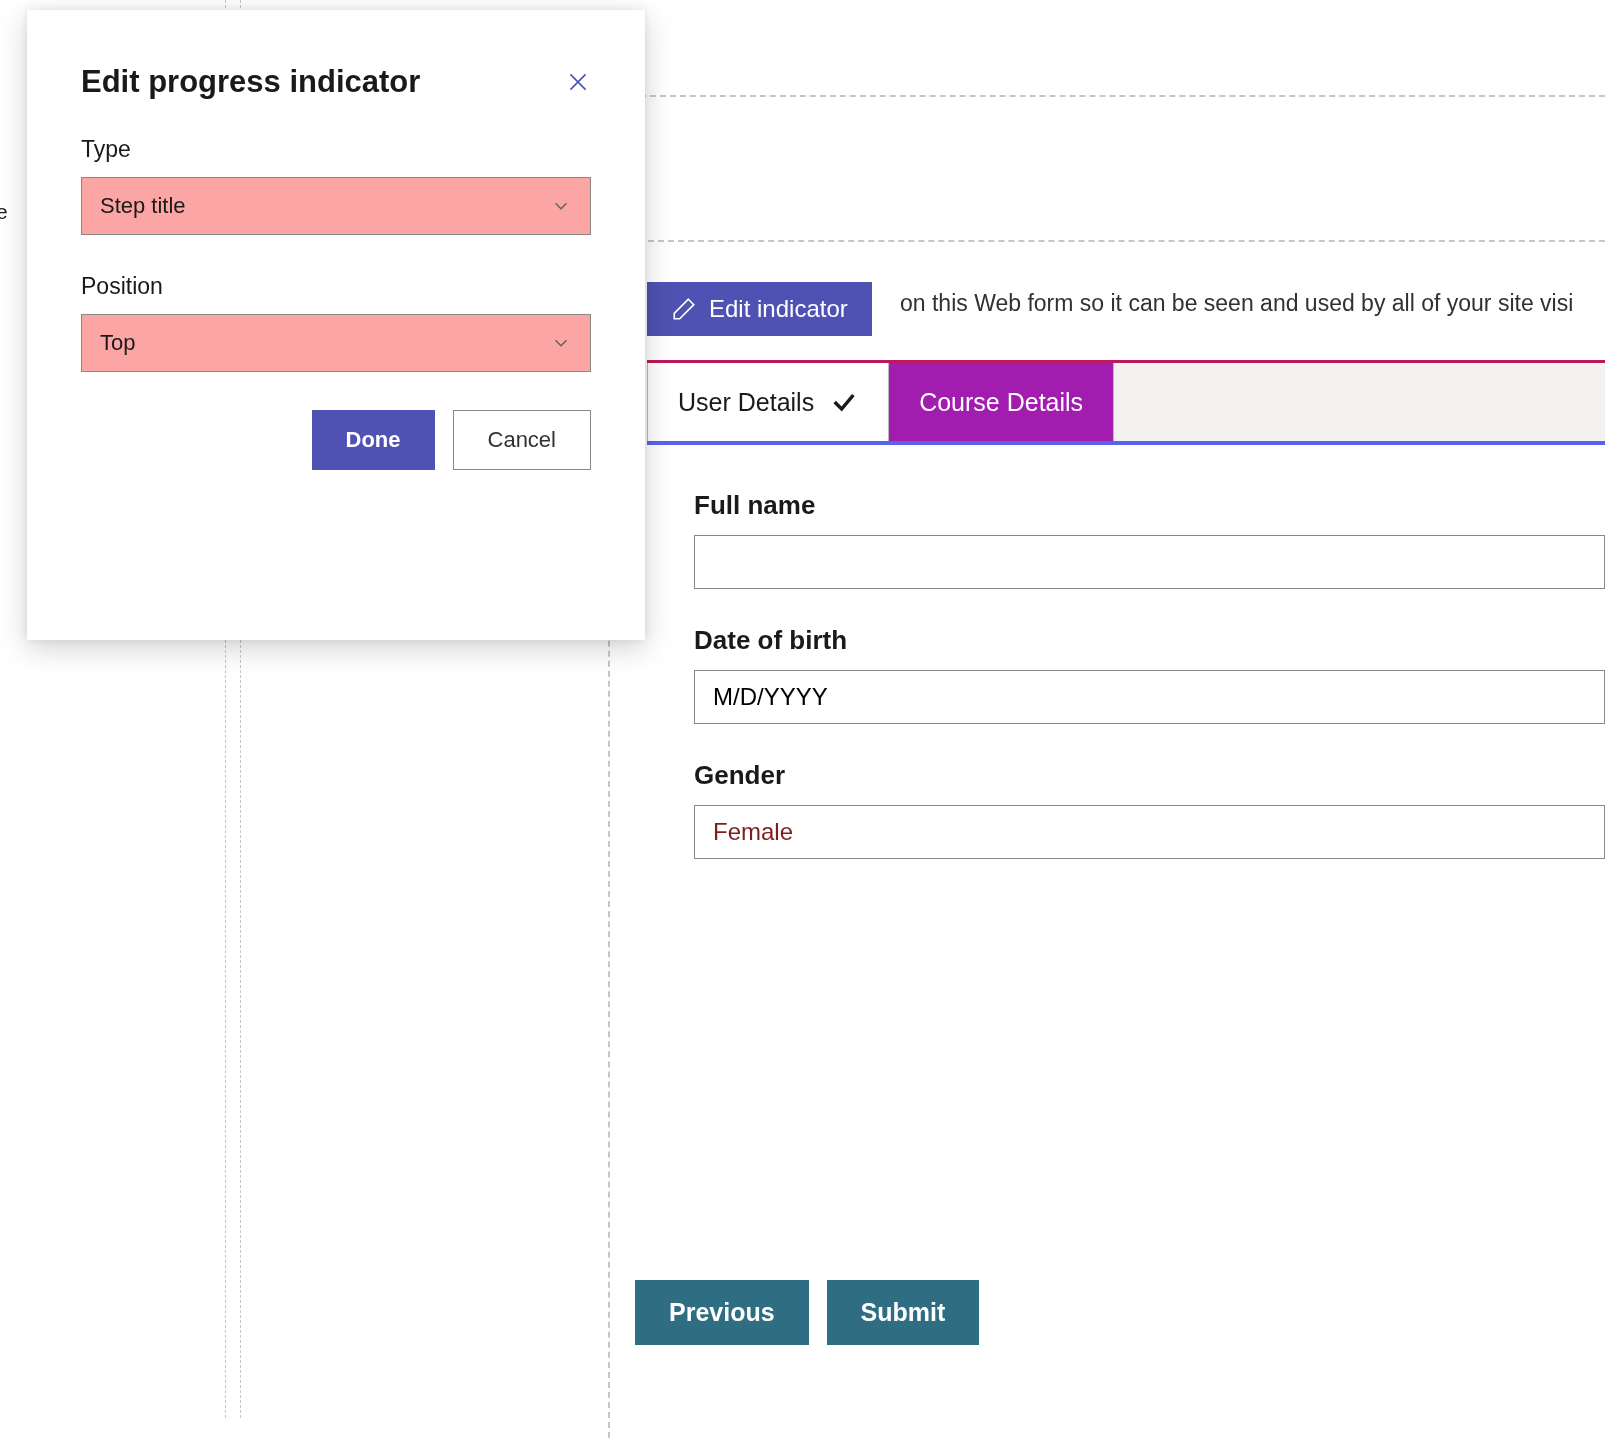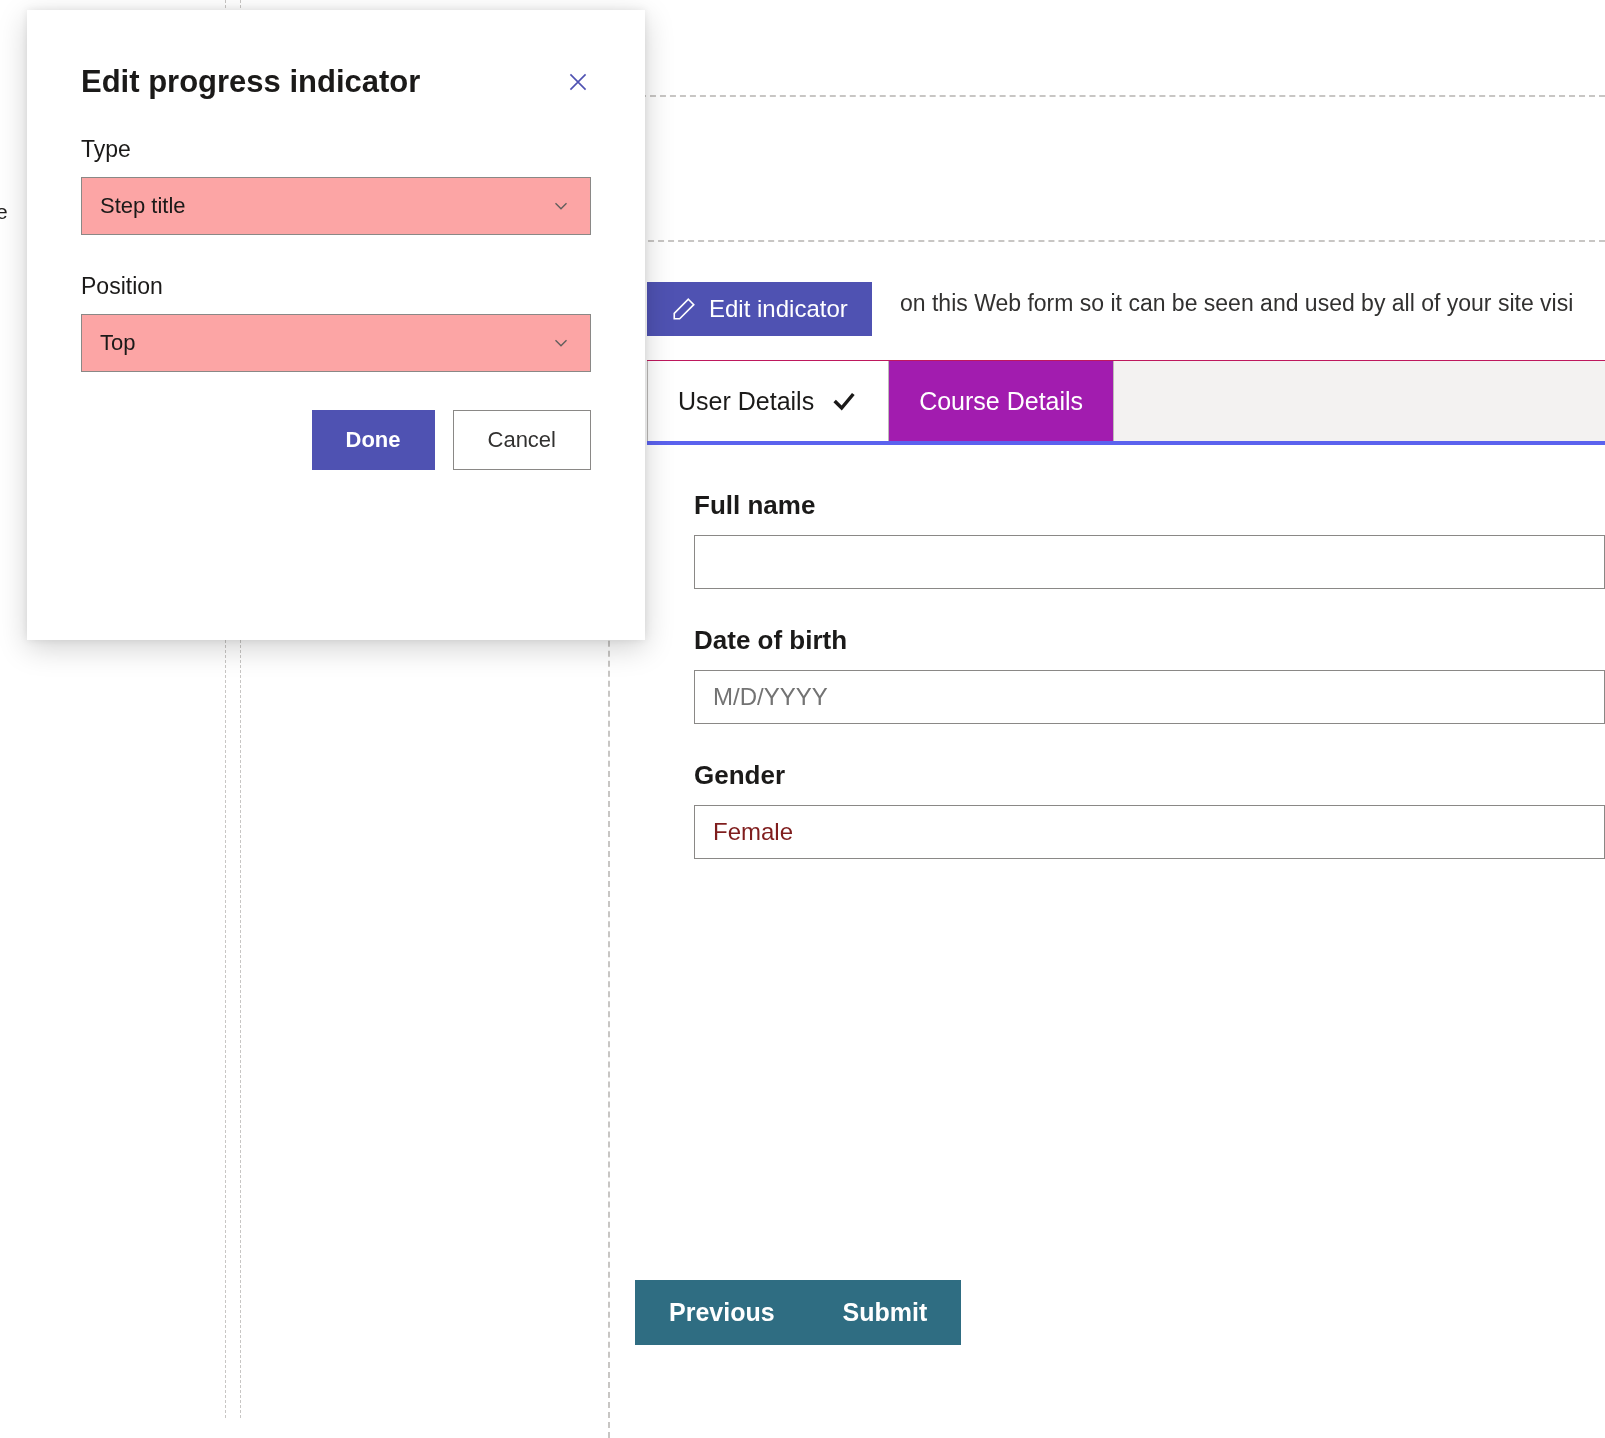--- a/index.html
+++ b/index.html
@@ -35,21 +35,21 @@
 
   .preview-banner {
     position:absolute; left:900px; top:290px; right:0;
     font-size:23px; color:#323130; white-space:nowrap;
   }
 
   
   .tabs {
     position:absolute; left:647px; top:360px; right:0;
     display:flex; height:85px;
-    border-top:1px solid #be185d;
+    border-top:3px solid #be185d;
     border-bottom:4px solid #5b62ee;
   }
   .tab {
     display:flex; align-items:center; gap:16px;
     padding:0 30px; font-size:25px;
     border-right:1px solid #bdbbb9;
     background:#fff;
   }
   .tab:first-child { border-left:1px solid #bdbbb9; }
   .tab.active { background:#a21caf; color:#fff; }
@@ -59,31 +59,31 @@
   
   .form-body {
     position:absolute; left:694px; top:490px; right:0;
   }
   .field { margin-bottom:36px; }
   .field-label { font-size:26px; font-weight:700; margin-bottom:14px; }
   .text-input {
     width:100%; height:54px; border:1px solid #8a8886; padding:0 18px;
     font-size:24px; background:#fff; color:#7f1d1d;
   }
-  .text-input.placeholder { color:#737373; }
+  .text-input.placeholder { color:#000000; }
   .file-row { display:flex; align-items:center; gap:14px; }
   .choose-file-btn {
     border:1px solid #8a8886; background:#efefef; padding:6px 14px;
     font-size:25px; cursor:pointer; font-family:inherit;
   }
   .no-file { font-size:25px; }
 
   
   .actions {
-    position:absolute; left:635px; top:1280px; display:flex; 
+    position:absolute; left:635px; top:1280px; display:flex; gap:18px;
   }
   .btn-teal {
     background:#2f6d82; color:#fff; border:none;
     padding:18px 34px; font-size:25px; font-weight:700;
     cursor:pointer; font-family:inherit;
   }
 
   
   .popover {
     position:absolute; left:27px; top:10px;

